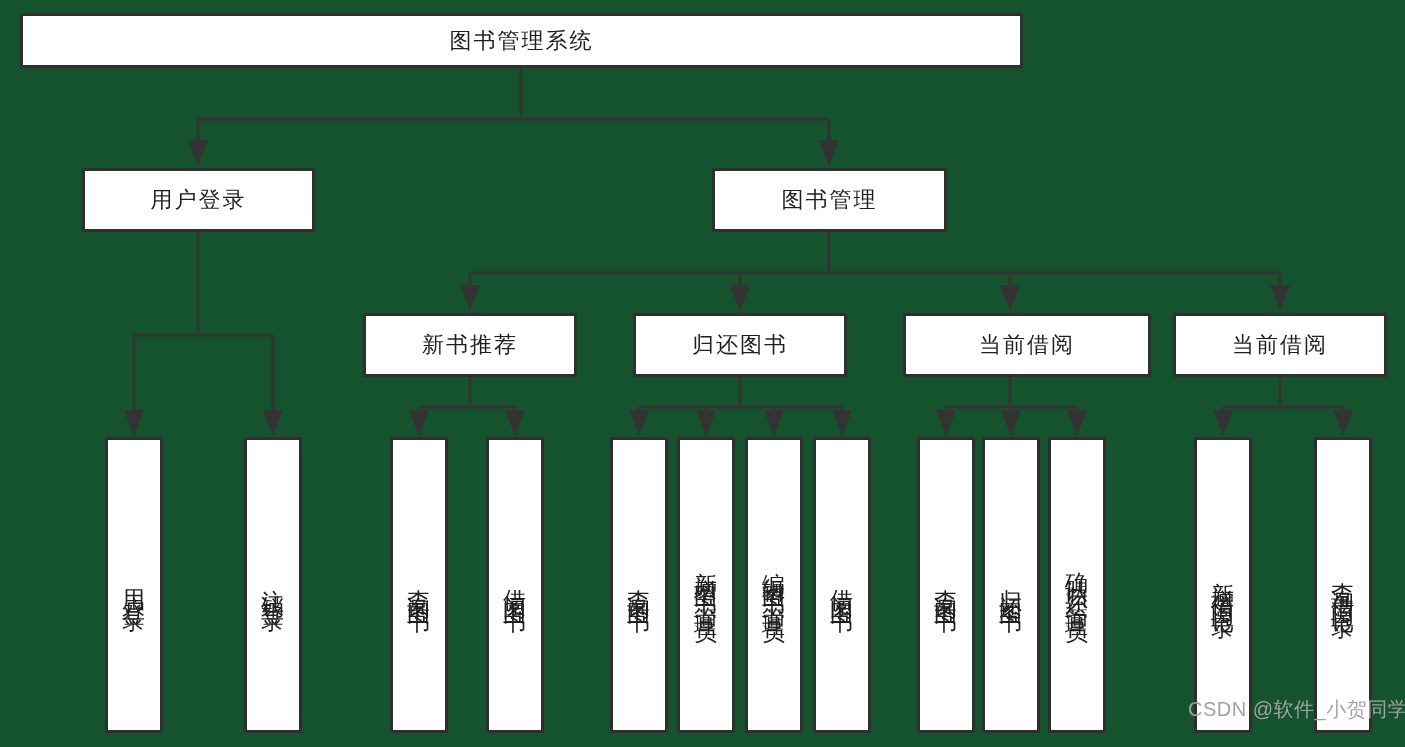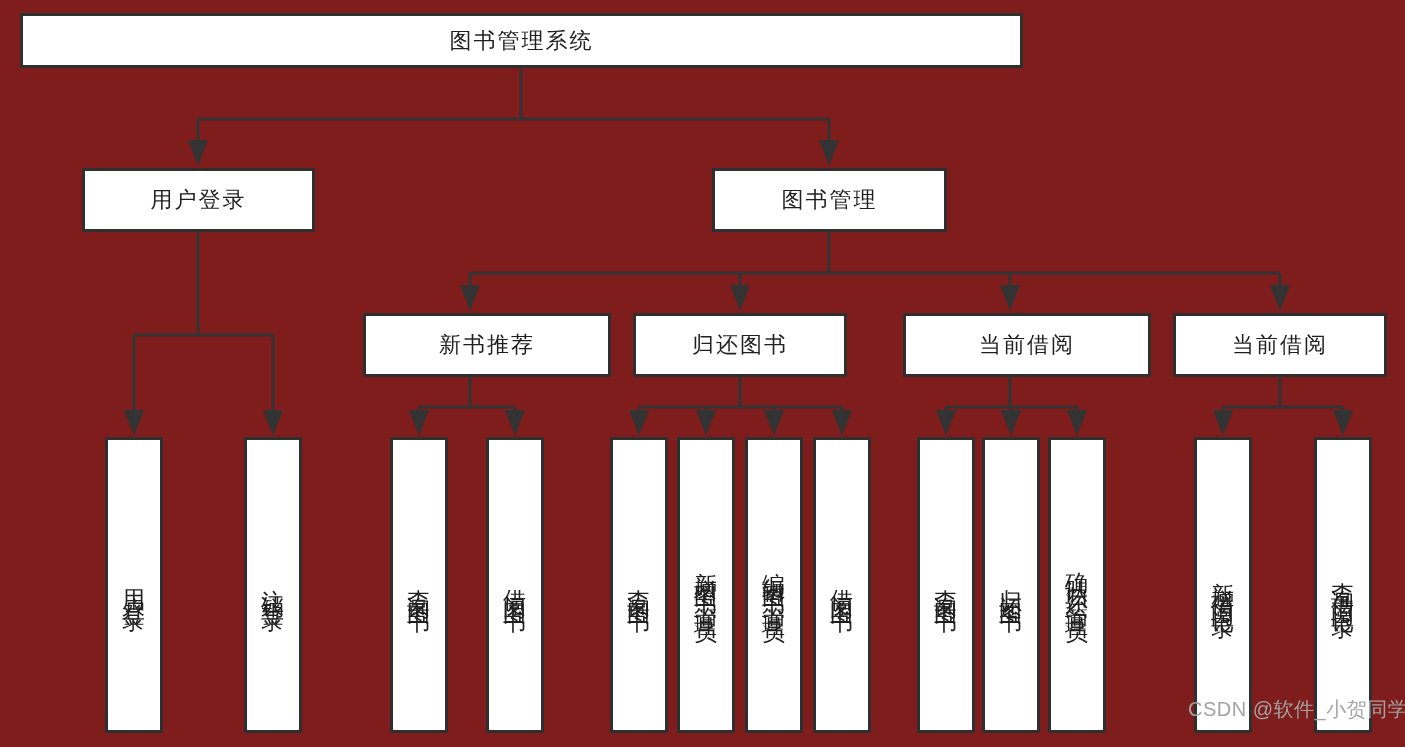--- a/index.html
+++ b/index.html
@@ -1,20 +1,20 @@
 <!DOCTYPE html>
 <html><head>
 <meta charset="utf-8">
 <style>
   html, body { margin: 0; padding: 0; background: #ffffff; }
   .canvas {
     position: relative;
     width: 1405px;
     height: 747px;
-    background: #7f1d1d;
+    background: #14532d;
     font-family: "Liberation Sans", sans-serif;
     overflow: hidden;
   }
   .node {
     position: absolute;
     background: #ffffff;
     border: 3px solid #2f2f2f;
     box-sizing: border-box;
     display: flex;
     align-items: center;
@@ -99,21 +99,21 @@
     <path d="M1280 377 V407 M1223 407 H1343 M1223 407 V416 M1343 407 V416"></path>
     <polygon points="1213,410 1233,410 1223,436"></polygon>
     <polygon points="1333,410 1353,410 1343,436"></polygon>
   </svg>
 
   <div class="node h-node" style="left:20px; top:13px; width:1003px; height:55px;">图书管理系统</div>
 
   <div class="node h-node" style="left:82px; top:168px; width:233px; height:64px;">用户登录</div>
   <div class="node h-node" style="left:712px; top:168px; width:235px; height:64px;">图书管理</div>
 
-  <div class="node h-node" style="left:363px; top:313px; width:248px; height:64px;">新书推荐</div>
+  <div class="node h-node" style="left:363px; top:313px; width:214px; height:64px;">新书推荐</div>
   <div class="node h-node" style="left:633px; top:313px; width:214px; height:64px;">归还图书</div>
   <div class="node h-node" style="left:903px; top:313px; width:248px; height:64px;">当前借阅</div>
   <div class="node h-node" style="left:1173px; top:313px; width:214px; height:64px;">当前借阅</div>
 
   <div class="node v-node" style="left:105px; top:437px; width:58px; height:296px;">
     <span class="v-text">用户登录</span>
   </div>
   <div class="node v-node" style="left:244px; top:437px; width:58px; height:296px;">
     <span class="v-text">注销登录</span>
   </div>

